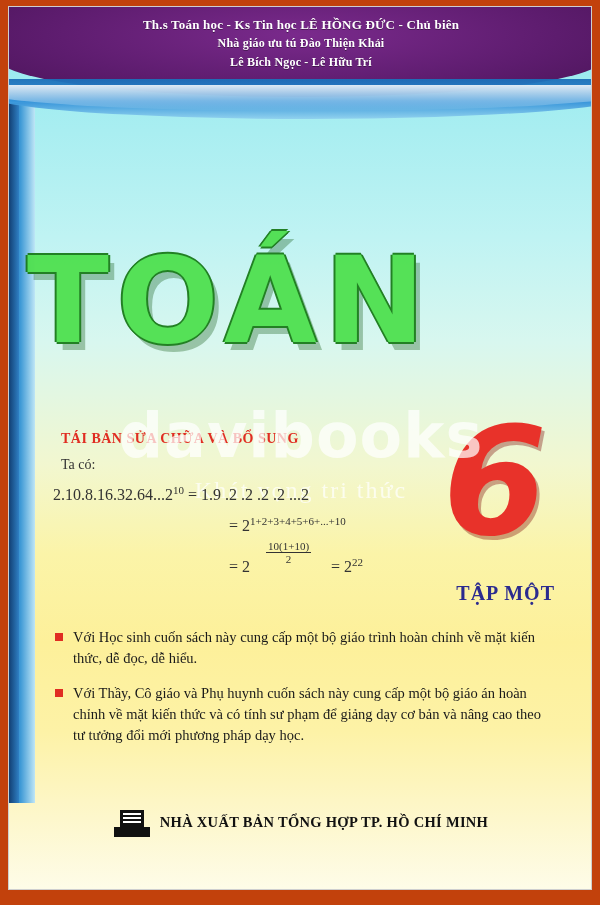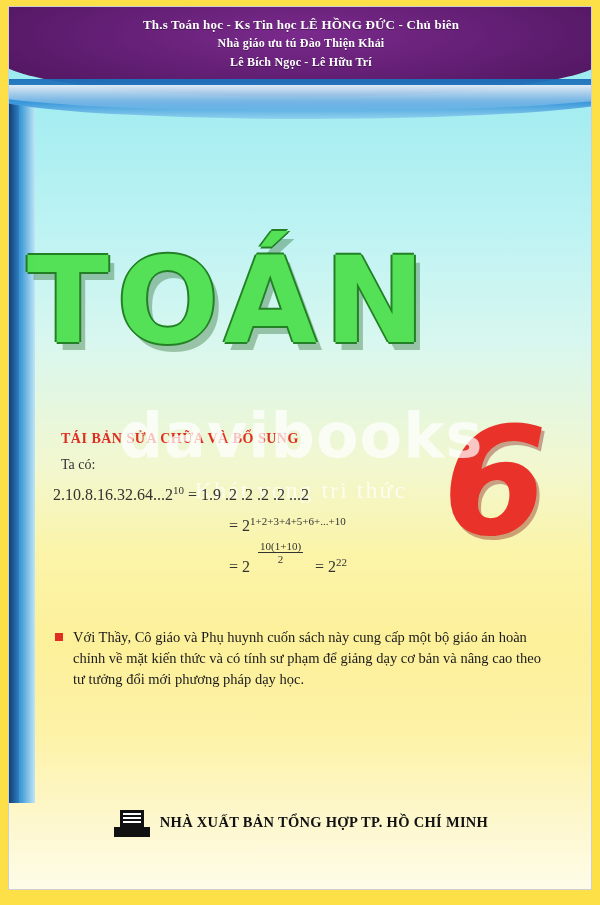--- a/index.html
+++ b/index.html
@@ -8,21 +8,21 @@
     background: #ffffff;
   }
   body {
     font-family: "Liberation Serif", serif;
   }
   .page {
     position: relative;
     width: 600px;
     height: 905px;
     overflow: hidden;
-    background: #fde047;
+    background: #c2410c;
     box-sizing: border-box;
   }
   .cover {
     position: absolute;
     left: 8px;
     top: 6px;
     width: 584px;
     height: 884px;
     overflow: hidden;
     background: linear-gradient(to bottom,
@@ -200,21 +200,21 @@
   }
   .math .row.indent { padding-left: 176px; }
   .math .row.indent2 { padding-left: 176px; }
   sup { font-size: 11px; vertical-align: super; }
   .frac {
     display: inline-block;
     vertical-align: middle;
     text-align: center;
     font-size: 11px;
     line-height: 12px;
-    margin: 0 8px;
+    margin: 0 16px;
   }
   .frac .num { border-bottom: 1px solid #333; padding: 0 2px; display: block; }
   .frac .den { display: block; padding: 0 2px; }
   .expsup {
     display: inline-block;
     vertical-align: 9px;
   }
 
   
   .bullets {
@@ -325,20 +325,21 @@
       <div class="ln">Th.s Toán học - Ks Tin học LÊ HỒNG ĐỨC - Chủ biên</div>
       <div class="ln sm">Nhà giáo ưu tú Đào Thiện Khải</div>
       <div class="ln sm">Lê Bích Ngọc - Lê Hữu Trí</div>
     </div>
     <div class="swoosh"></div>
     <div class="swoosh2"></div>
 
     <div class="title2">TOÁN</div>
 
     <div class="grade">6</div>
+    <div class="volume">TẬP MỘT</div>
 
     <div class="reprint">TÁI BẢN SỬA CHỮA VÀ BỔ SUNG</div>
 
     <div class="wm">davibooks</div>
     <div class="wm2">Khát vọng tri thức</div>
 
     <div class="math">
       <div class="lead">Ta có:</div>
       <div class="row">
         <span>2.10.8.16.32.64...2</span><sup>10</sup>
@@ -347,20 +348,24 @@
       <div class="row indent">
         <span>= 2</span><sup>1+2+3+4+5+6+...+10</sup>
       </div>
       <div class="row indent2">
         <span>= 2</span><span class="frac expsup"><span class="num">10(1+10)</span><span class="den">2</span></span>
         <span>= 2</span><sup>22</sup>
       </div>
     </div>
 
     <div class="bullets">
+      <div class="bullet">
+        <span class="sq"></span>
+        <span>Với Học sinh cuốn sách này cung cấp một bộ giáo trình hoàn chỉnh về mặt kiến thức, dễ đọc, dễ hiểu.</span>
+      </div>
       <div class="bullet">
         <span class="sq"></span>
         <span>Với Thầy, Cô giáo và Phụ huynh cuốn sách này cung cấp một bộ giáo án hoàn chỉnh về mặt kiến thức và có tính sư phạm để giảng dạy cơ bản và nâng cao theo tư tưởng đổi mới phương pháp dạy học.</span>
       </div>
     </div>
 
     <div class="publisher">
       <span class="pub-row">
         <span class="logo">
           <span class="base"></span>

